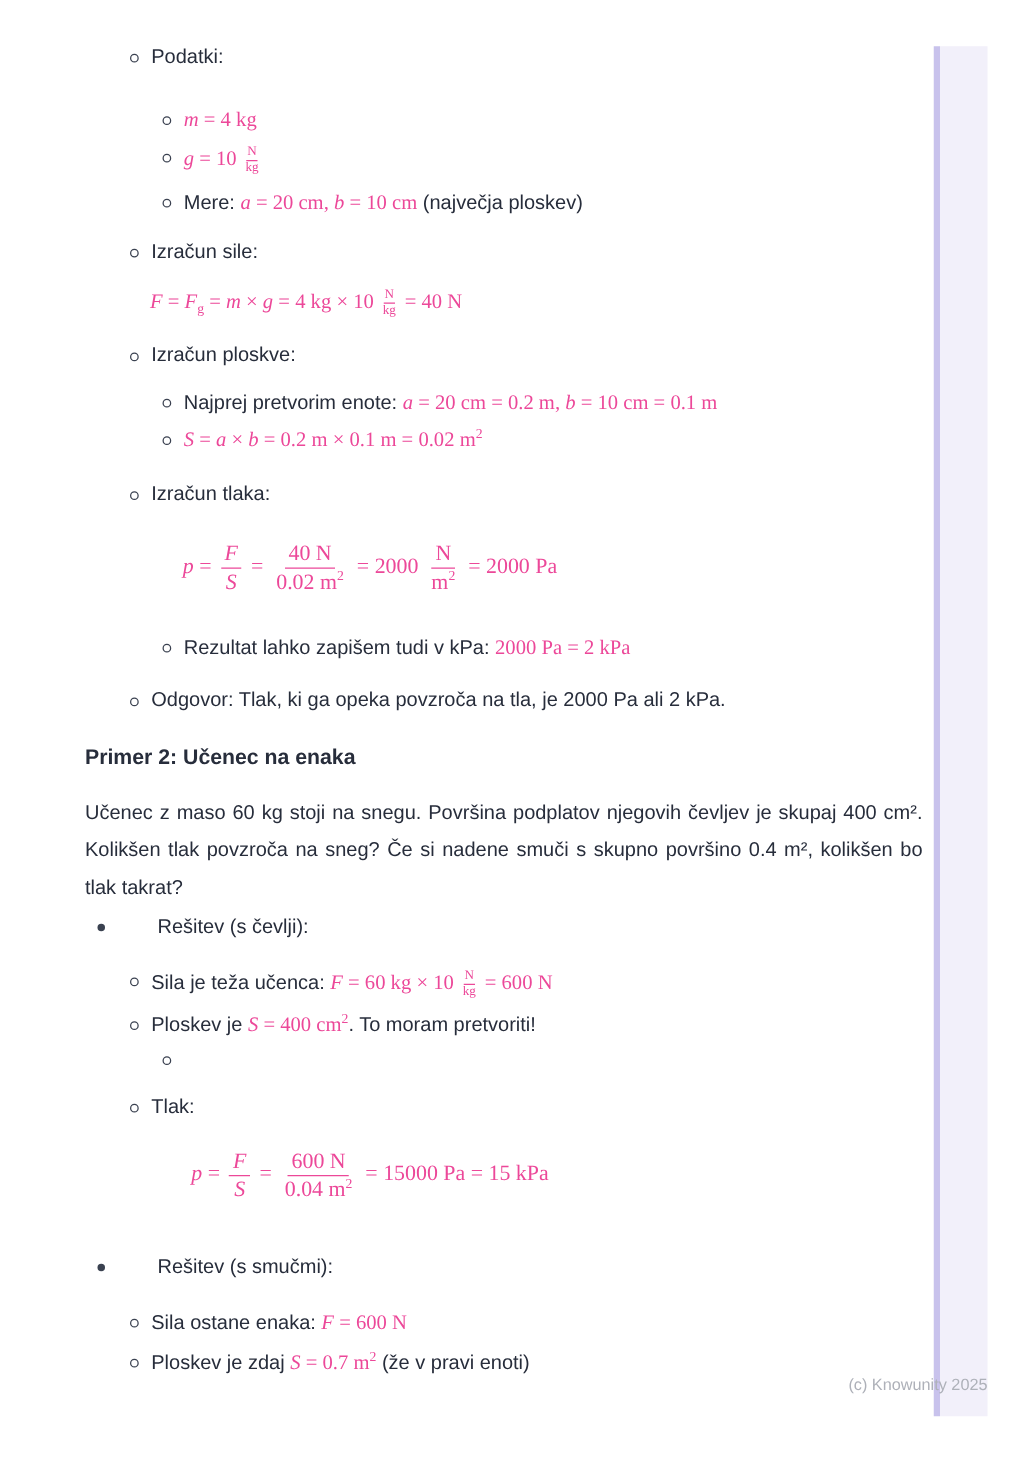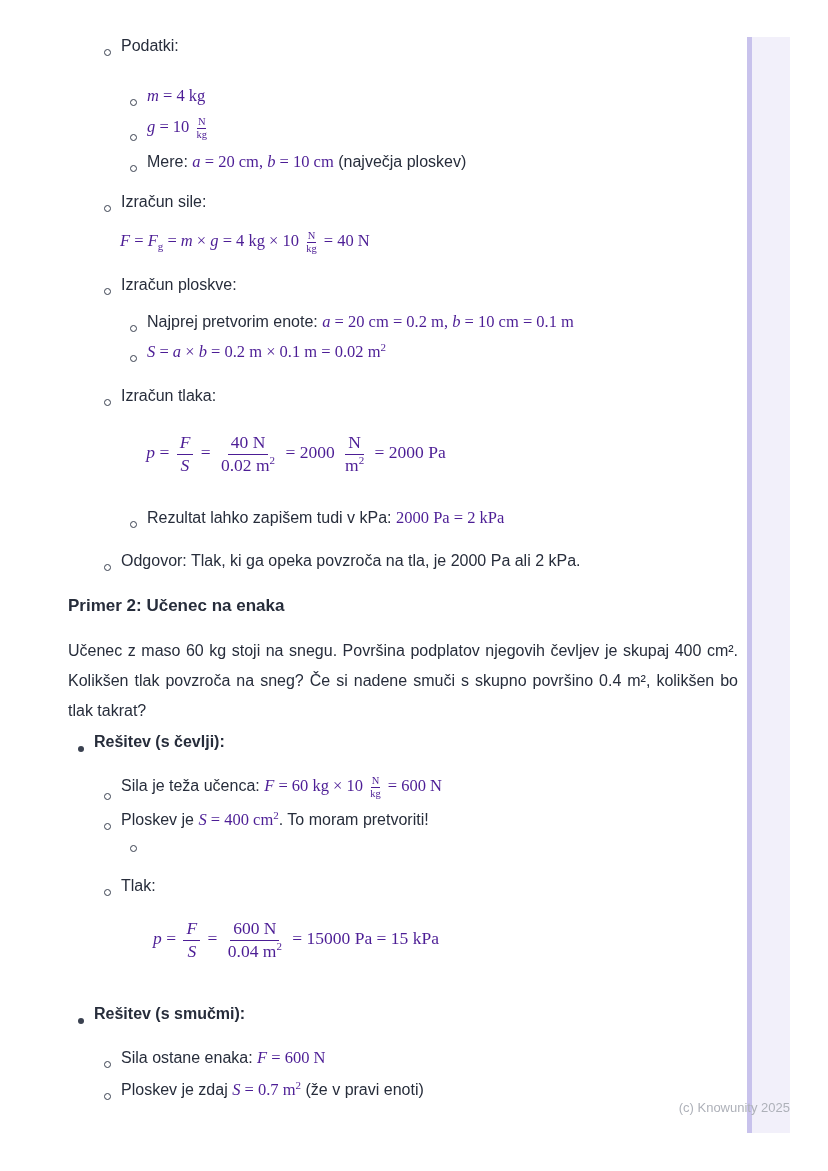--- a/index.html
+++ b/index.html
@@ -1,30 +1,30 @@
 <!DOCTYPE html>
 <html><head>
 <meta charset="utf-8">
 <style>
   html,body{margin:0;padding:0;}
   body{
     width:828px;height:1171px;position:relative;background:#ffffff;
     font-family:"Liberation Sans", sans-serif;color:#272d3b;overflow:hidden;
   }
   .row{position:absolute;left:68px;right:60px;line-height:20px;font-size:16px;}
-  .li{display:flex;align-items:flex-end;}
+  .li{display:flex;align-items:flex-start;}
   .bullet{flex:0 0 auto;width:6px;height:6px;border-radius:50%;margin-top:7px;margin-right:10px;}
   .circle{border:1.4px solid #3a4150;box-sizing:border-box;width:7px;height:7px;}
   .disc{background:#3a4150;width:6px;height:6px;}
   .lB1{padding-left:10px;}
   .lA1{padding-left:36px;}
   .lA2{padding-left:62px;}
-  .bold{font-weight:700;}
+  .bold{font-weight:400;margin-left:32px;}
   .content{flex:1 1 auto;}
-  .math{font-family:"Liberation Serif", serif;font-size:16.5px;color:#4c1d95;}
+  .math{font-family:"Liberation Serif", serif;font-size:16.5px;color:#ec4899;}
   .math .mi{font-style:italic;}
   .math sup{font-size:11px;line-height:0;}
   .math sub{font-size:11px;line-height:0;}
   .frac{display:inline-flex;flex-direction:column;align-items:center;vertical-align:middle;
         margin:0 3px;line-height:1.25;text-align:center;}
   .frac .fn{border-bottom:1px solid currentColor;padding:0 3px;}
   .frac .fd{padding:0 3px;}
   .frac.small{font-size:10.5px;line-height:1.15;margin:0 2px;}
   .frac.small .fn,.frac.small .fd{padding:0 1px;}
   .formula-inline{padding-left:52px;}

